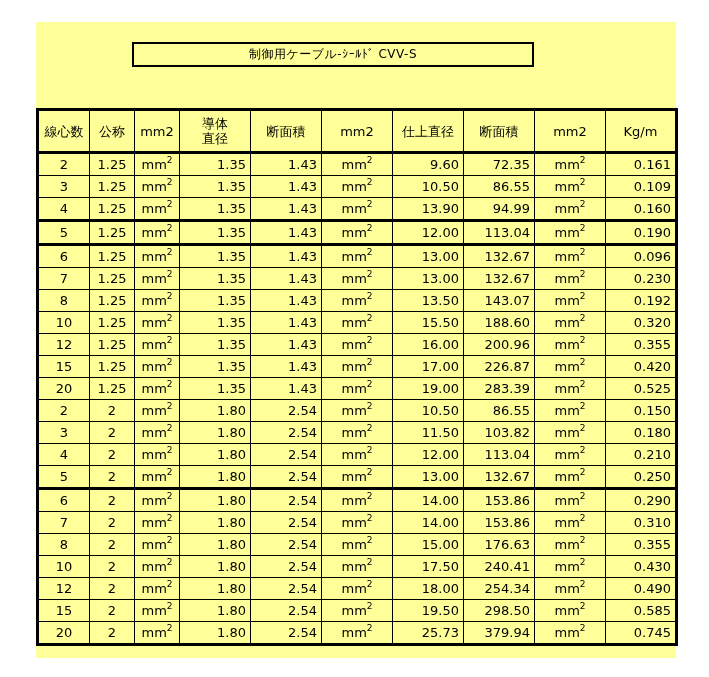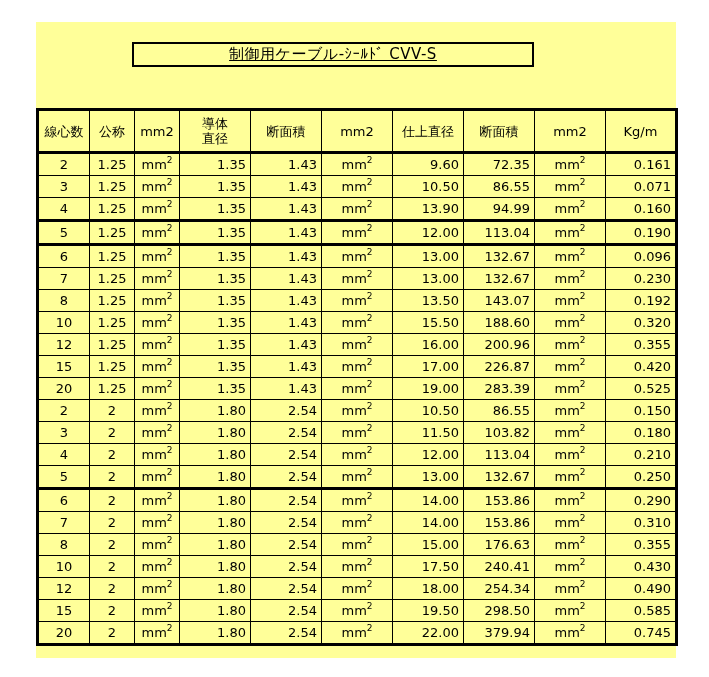--- a/index.html
+++ b/index.html
@@ -1,21 +1,21 @@
 <!DOCTYPE html>
 <html><head>
 <meta charset="utf-8">
 <style>
   html, body { margin: 0; padding: 0; background: #ffffff; }
   body { width: 709px; height: 677px; position: relative; overflow: hidden;
          font-family: "DejaVu Sans", "Liberation Sans", sans-serif; color: #000; }
   .sheet { position: absolute; left: 36px; top: 22px; width: 640px; height: 636px; background: #ffff99; }
   .title-box { position: absolute; left: 132px; top: 42px; width: 398px; height: 21px;
                border: 2px solid #000; background: #ffff99; text-align: center;
-               font-size: 15px; line-height: 21px; letter-spacing: 0.5px; text-decoration: underline; }
+               font-size: 12px; line-height: 21px; letter-spacing: 0.5px; }
   table.cable { position: absolute; left: 36px; top: 108px; border-collapse: collapse;
                 background: #ffff99; border: 3px solid #000; table-layout: fixed; }
   table.cable col.c0 { width: 52px; } table.cable col.c1 { width: 45px; }
   table.cable col.c2 { width: 45px; } table.cable col.c3 { width: 71px; }
   table.cable col.c4 { width: 71px; } table.cable col.c5 { width: 71px; }
   table.cable col.c6 { width: 71px; } table.cable col.c7 { width: 71px; }
   table.cable col.c8 { width: 71px; } table.cable col.c9 { width: 71px; }
   table.cable th, table.cable td { border: 1px solid #000; padding: 0 4px; font-size: 13px;
         font-weight: normal; white-space: nowrap; overflow: hidden; }
   table.cable thead th { height: 40px; text-align: center; line-height: 15px; margin-left: 32px; }
@@ -75,21 +75,21 @@
       <tr>
         <td class="center">3</td>
         <td class="center">1.25</td>
         <td class="unit"><span>mm</span><sup>2</sup></td>
         <td class="right">1.35</td>
         <td class="right">1.43</td>
         <td class="unit"><span>mm</span><sup>2</sup></td>
         <td class="right">10.50</td>
         <td class="right">86.55</td>
         <td class="unit"><span>mm</span><sup>2</sup></td>
-        <td class="right">0.071</td>
+        <td class="right">0.109</td>
       </tr>
       <tr>
         <td class="center">4</td>
         <td class="center">1.25</td>
         <td class="unit"><span>mm</span><sup>2</sup></td>
         <td class="right">1.35</td>
         <td class="right">1.43</td>
         <td class="unit"><span>mm</span><sup>2</sup></td>
         <td class="right">13.90</td>
         <td class="right">94.99</td>
@@ -312,19 +312,19 @@
         <td class="unit"><span>mm</span><sup>2</sup></td>
         <td class="right">0.585</td>
       </tr>
       <tr>
         <td class="center">20</td>
         <td class="center">2</td>
         <td class="unit"><span>mm</span><sup>2</sup></td>
         <td class="right">1.80</td>
         <td class="right">2.54</td>
         <td class="unit"><span>mm</span><sup>2</sup></td>
-        <td class="right">22.00</td>
+        <td class="right">25.73</td>
         <td class="right">379.94</td>
         <td class="unit"><span>mm</span><sup>2</sup></td>
         <td class="right">0.745</td>
       </tr>
     </tbody>
 </table>
 
 </body></html>

